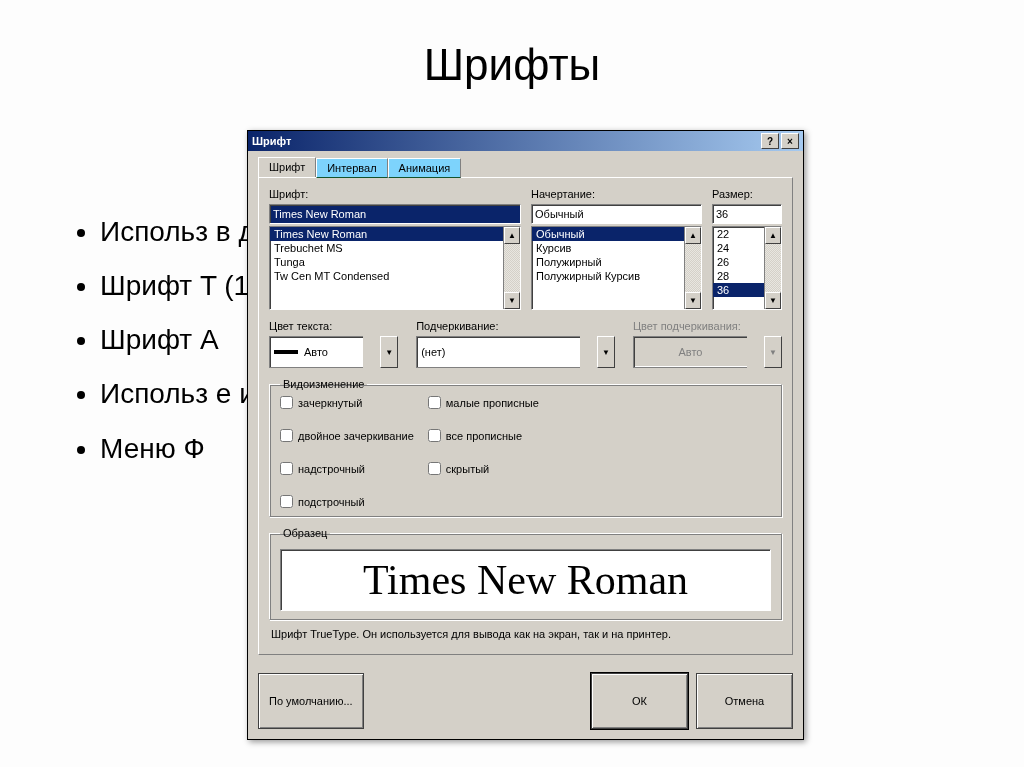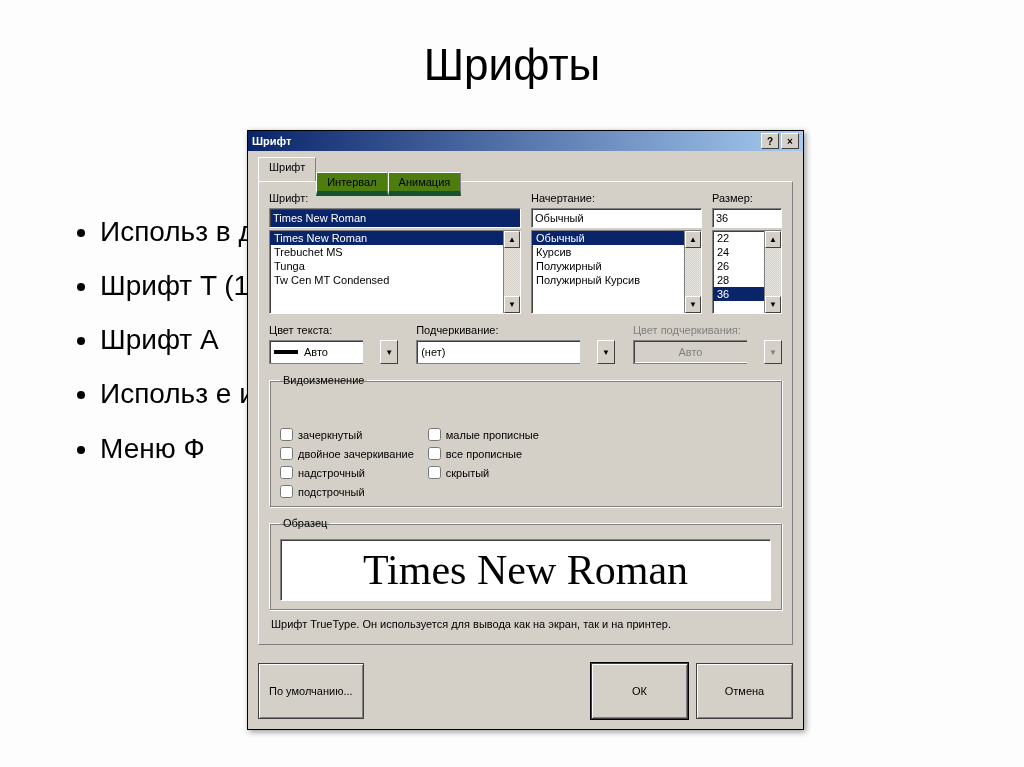--- a/index.html
+++ b/index.html
@@ -68,21 +68,21 @@
   .tab {
     padding: 3px 10px;
     background: #d4d0c8;
     border: 1px solid #808080;
     border-top-color: #fff; border-left-color: #fff;
     border-bottom: none;
     position: relative;
     z-index: 2;
     cursor: default;
   }
-  .tab:not(.active){ top: 15px; background:#4d7c0f; border-bottom:5px solid #14532d; z-index:1;}
+  .tab:not(.active){ top: 1px; background:#7dd3fc; border-bottom:1px solid #14532d; z-index:1;}
   .tab-panel {
     border: 1px solid #808080;
     border-top-color: #fff; border-left-color: #fff;
     padding: 10px;
     position: relative;
   }
 
   .row { display: flex; gap: 10px; }
   .col { display: flex; flex-direction: column; }
   .lbl { font-size: 11px; margin-bottom: 2px; height: 14px; }
@@ -107,21 +107,21 @@
   .scroll-btn {
     height: 15px; background: #d4d0c8;
     border: 1px solid #fff; border-right-color:#404040; border-bottom-color:#404040;
     display:flex;align-items:center;justify-content:center;font-size:8px;
   }
   .scroll-track { flex:1; background: repeating-conic-gradient(#d4d0c8 0 25%, #e8e6e0 0 50%) 0/2px 2px; }
   .item { padding: 1px 4px; white-space: nowrap; }
   .item.sel { background: #0a246a; color: #fff; }
 
   .combo {
-    display:flex; align-items:stretch; height: 24px; gap: 17px;
+    display:flex; align-items:stretch; height: 32px; gap: 17px;
   }
   .combo .cval { flex:1; background:#fff; display:flex; align-items:center; padding:0 4px;
     border: 1px solid #808080; border-right:none;
     border-top-color:#808080; border-left-color:#808080;
     box-shadow: inset 1px 1px 0 #404040, inset -0px -1px 0 #fff;
   }
   .combo .cbtn {
     width:16px; background:#d4d0c8;
     border:1px solid #fff; border-right-color:#404040; border-bottom-color:#404040;
     display:flex;align-items:center;justify-content:center;font-size:8px;
@@ -130,21 +130,21 @@
 
   fieldset.grp {
     border: 1px solid #808080;
     border-top-color:#fff; border-left-color:#fff;
     box-shadow: inset 1px 1px 0 #808080, 1px 1px 0 #fff;
     padding: 6px 10px 8px 10px;
     margin: 10px 0 0 0;
   }
   fieldset.grp legend { font-size:11px; padding: 0 3px; }
   .checks { display:flex; gap: 14px; }
-  .checks-col { display:flex; flex-direction:column; gap:6px;margin-top:36px; }
+  .checks-col { display:flex; flex-direction:column; gap:20px; }
   .chk { display:flex; align-items:center; gap:5px; font-size:11px; }
   .chk input { width:13px; height:13px; margin:0; }
 
   .preview-box {
     height: 60px; background:#fff; margin-top:4px;
     display:flex; align-items:center; justify-content:center;
     font-family: "Times New Roman", serif;
     font-size: 42px;
   }
 

